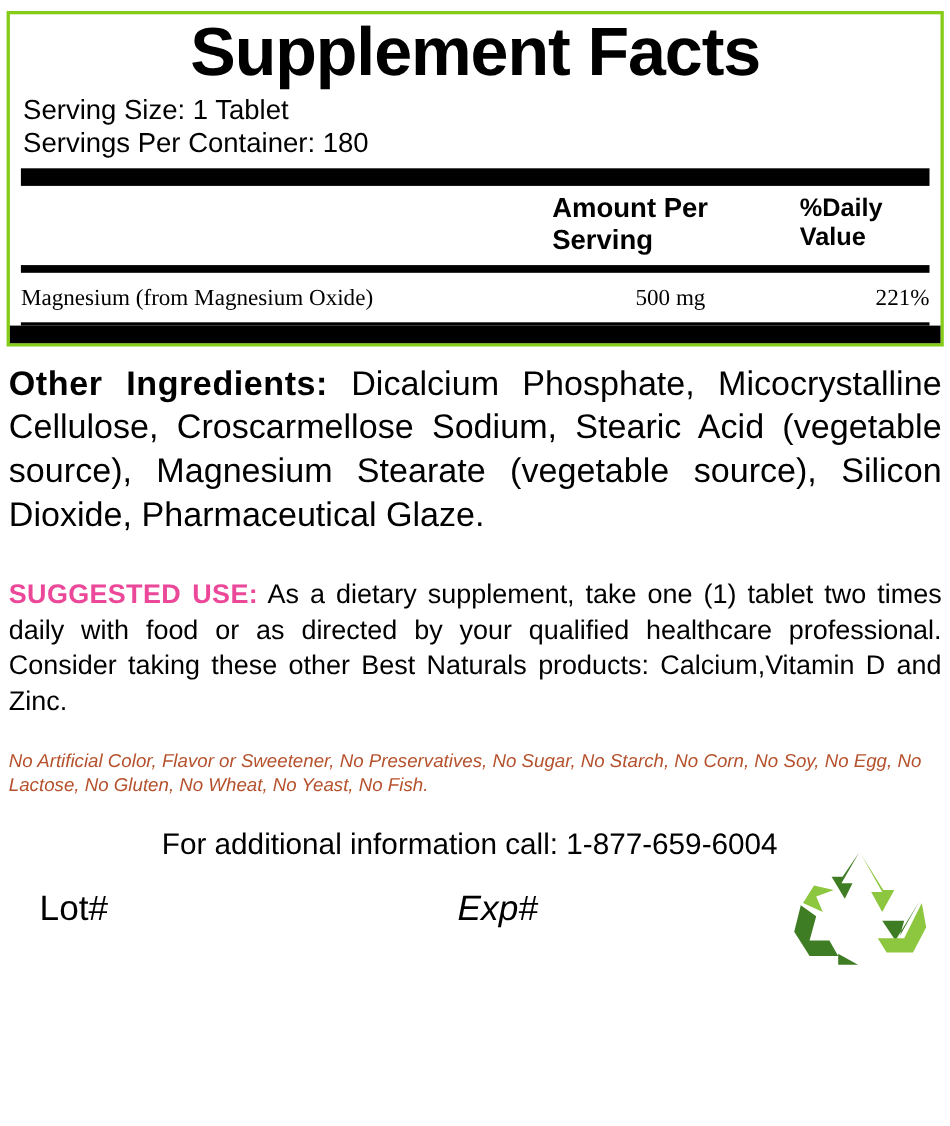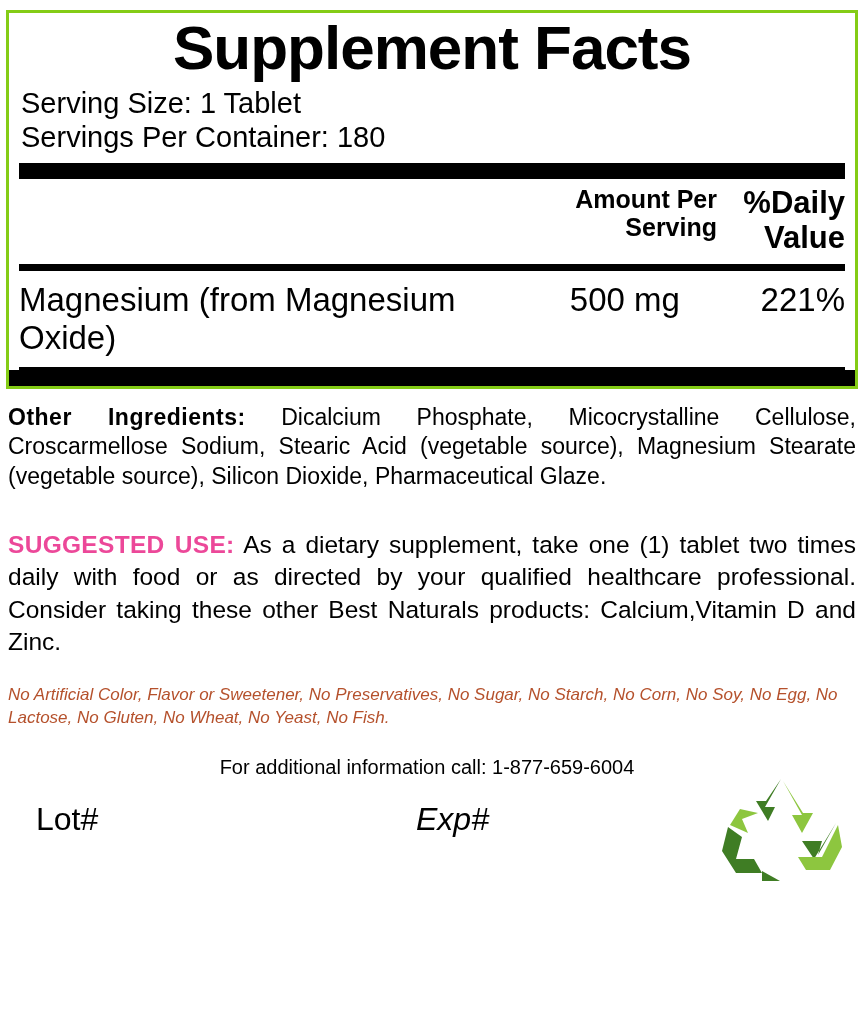--- a/index.html
+++ b/index.html
@@ -32,21 +32,21 @@
   .facts-title {
     font-size: 62px;
     font-weight: bold;
     line-height: 1.05;
     letter-spacing: -1px;
     text-align: center;
     margin: 2px 0 6px 0;
     white-space: nowrap;
   }
   .serving-line {
-    font-size: 29px;
+    font-size: 25px;
     line-height: 1.18;
     margin-left: 2px;
   }
   .rule-thick {
     height: 16px;
     background: #000;
     margin: 8px 0 0 0;
   }
   .rule-med {
     height: 7px;
@@ -59,38 +59,38 @@
     margin: 0;
   }
   .facts-header-row {
     display: flex;
     justify-content: flex-end;
     align-items: flex-start;
     padding: 6px 0 8px 0;
   }
   .col-amount {
     width: 215px;
-    text-align: right;
     font-size: 25px;
     font-weight: bold;
     line-height: 1.15;
   }
   .col-dv {
     width: 118px;
-    text-align: right;
-    font-size: 31px;
+    text-align: left;
+    font-size: 23px;
     font-weight: bold;
     line-height: 1.15;
     margin-left: 10px;
   }
   .facts-row {
     display: flex;
     align-items: baseline;
     padding: 10px 0 10px 0;
-    font-size: 33px;
+    font-size: 21px;
+    font-family: Liberation Serif, serif;
   }
   .facts-row .nutrient {
     flex: 1 1 auto;
     text-align: left;
   }
   .facts-row .amount {
     width: 215px;
     text-align: center;
   }
   .facts-row .dv {
@@ -99,21 +99,21 @@
     margin-left: 10px;
   }
   .panel-bottom-bar {
     height: 16px;
     background: #000;
     margin: 0 -10px;
   }
 
   
   .other-ingredients {
-    font-size: 23px;
+    font-size: 31px;
     line-height: 1.28;
     text-align: justify;
     margin: 14px 2px 16px 2px;
   }
   .other-ingredients b {
     font-weight: bold;
     letter-spacing: 0.5px;
   }
 
   
@@ -145,21 +145,21 @@
     position: relative;
   }
   .mfr-lines {
     text-align: center;
     font-size: 25.5px;
     line-height: 1.40;
     padding-right: 60px;
   }
   .mfr-call {
     text-align: center;
-    font-size: 20px;
+    font-size: 27px;
     line-height: 1.40;
     margin-top: 2px;
     padding-right: 10px;
   }
   .lot-exp {
     display: flex;
     font-size: 32px;
     margin-top: 20px;
     padding-left: 30px;
   }

